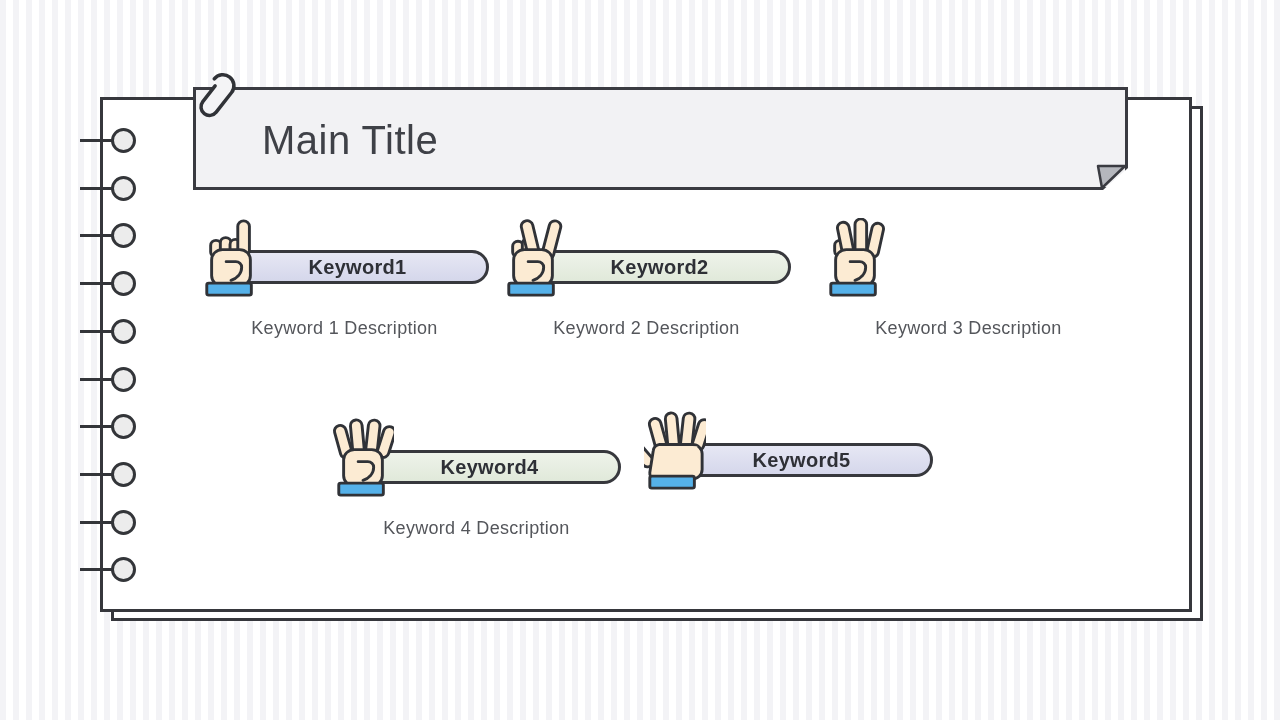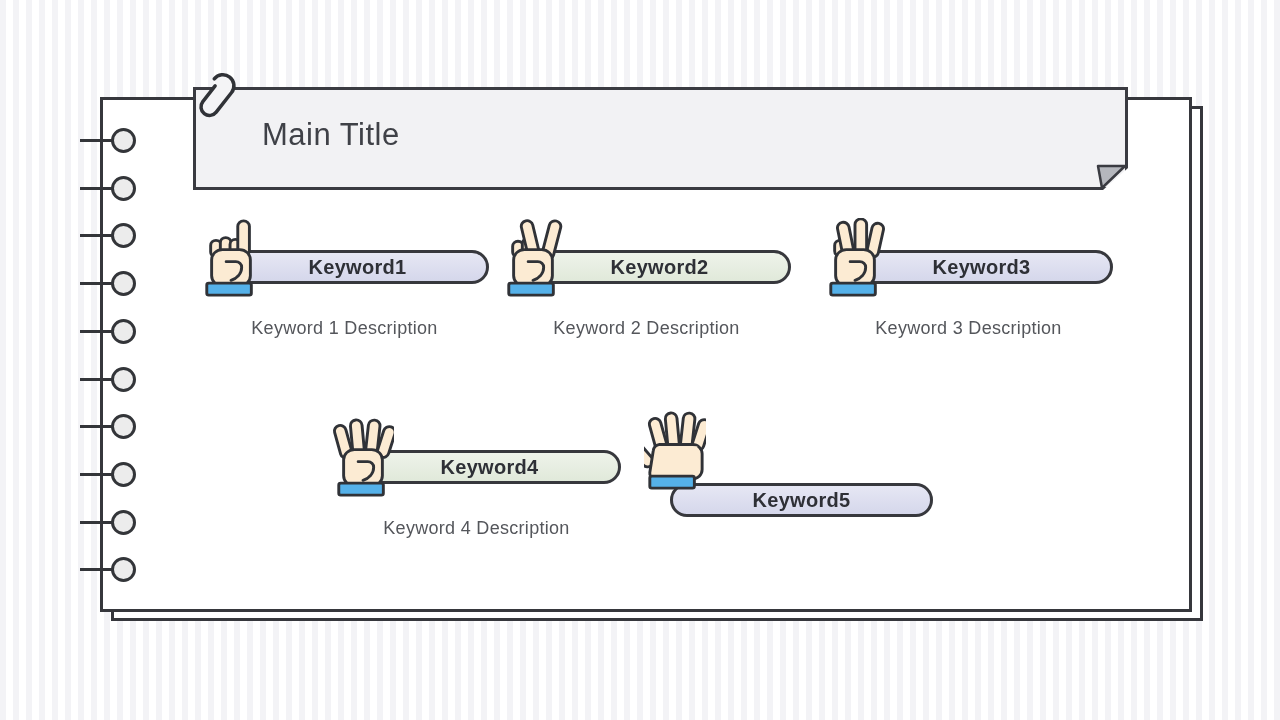--- a/index.html
+++ b/index.html
@@ -20,21 +20,21 @@
   .ring::after{
     content:"";position:absolute;left:31px;top:-11px;width:19px;height:19px;
     border:3px solid #333539;border-radius:50%;background:#ececec;
   }
   .banner{
     position:absolute;left:193px;top:87px;width:935px;height:103px;
     background:var(--banner-bg);border:3px solid #3a3b41;box-sizing:border-box;
     clip-path:polygon(0 0,100% 0,100% calc(100% - 22px),calc(100% - 25px) 100%,0 100%);
   }
   .banner-title{
-    position:absolute;left:66px;top:26px;font-size:31px;line-height:1.2;
+    position:absolute;left:66px;top:26px;font-size:40px;line-height:1.2;
     color:var(--title-color);letter-spacing:0.5px;white-space:nowrap;
   }
   .fold-svg{position:absolute;left:1096px;top:164px;overflow:visible;}
   .clip-svg{position:absolute;left:196px;top:62px;overflow:visible;}
   .kw-block{position:absolute;width:289px;height:130px;}
   .hand{position:absolute;left:0;top:0;width:62px;height:80px;z-index:2;}
   .pill{
     position:absolute;left:26px;top:32px;width:263px;height:34px;
     border:3px solid #37383d;border-radius:23px;box-sizing:border-box;
     display:flex;align-items:center;justify-content:center;z-index:1;
@@ -119,23 +119,20 @@
   <div class="kw-block" style="left: 824px; top: 218px;">
     <svg viewBox="0 0 64 86" preserveAspectRatio="none" class="hand">
     <rect class="sk" x="11" y="24" width="11" height="17" rx="5.5"></rect>
     <rect class="sk" x="20" y="4" width="12" height="39" rx="6" transform="rotate(-11 26 42)"></rect>
     <rect class="sk" x="32" y="1" width="12" height="41" rx="6"></rect>
     <rect class="sk" x="43" y="5" width="12" height="37" rx="6" transform="rotate(12 49 42)"></rect>
     <rect class="sk" x="12" y="34" width="40" height="39" rx="11"></rect>
     <path class="ln" d="M27,47 h10 a6,6 0 0 1 6,6 c0,7 -5,12 -11,14"></path>
     <rect class="cf" x="7" y="70" width="46" height="13" rx="2"></rect>
   </svg>
-    <div class="pill" style="background: linear-gradient(rgb(230, 231, 244), rgb(213, 215, 235));">
-      <span class="pill-label">Keyword3</span>
-    </div>
     <div class="desc">Keyword 3 Description</div>
   </div>
 
   <div class="kw-block" style="left: 332px; top: 418px;">
     <svg viewBox="0 0 64 86" preserveAspectRatio="none" class="hand">
     <rect class="sk" x="10" y="7" width="12" height="36" rx="6" transform="rotate(-15 16 42)"></rect>
     <rect class="sk" x="22" y="2" width="12" height="40" rx="6" transform="rotate(-5 28 42)"></rect>
     <rect class="sk" x="34" y="2" width="12" height="40" rx="6" transform="rotate(6 40 42)"></rect>
     <rect class="sk" x="45" y="8" width="12" height="34" rx="6" transform="rotate(17 51 42)"></rect>
     <rect class="sk" x="12" y="34" width="40" height="39" rx="11"></rect>
@@ -152,18 +149,18 @@
     <svg viewBox="0 0 64 86" preserveAspectRatio="none" class="hand">
     <rect class="sk" x="1" y="28" width="12" height="31" rx="6" transform="rotate(-40 7 58)"></rect>
     <rect class="sk" x="13" y="7" width="12" height="36" rx="6" transform="rotate(-15 19 42)"></rect>
     <rect class="sk" x="25" y="2" width="12" height="40" rx="6" transform="rotate(-5 31 42)"></rect>
     <rect class="sk" x="37" y="2" width="12" height="40" rx="6" transform="rotate(6 43 42)"></rect>
     <rect class="sk" x="48" y="8" width="12" height="34" rx="6" transform="rotate(17 54 42)"></rect>
     <path class="sk" d="M16,36 h34 a10,10 0 0 1 10,10 v17 a10,10 0 0 1 -10,10 H12 a6,6 0 0 1 -6,-7 l3.5,-23 a8,8 0 0 1 6.5,-7 z"></path>
     <rect class="er" x="17" y="38" width="38" height="7"></rect>
     <rect class="cf" x="6" y="70" width="46" height="13" rx="2"></rect>
   </svg>
-    <div class="pill" style="background: linear-gradient(rgb(230, 231, 244), rgb(213, 215, 235)); margin-top: 40px;">
+    <div class="pill" style="background: linear-gradient(rgb(230, 231, 244), rgb(213, 215, 235));">
       <span class="pill-label">Keyword5</span>
     </div>
   </div>
 </div>
 </div>
 
 </body></html>

